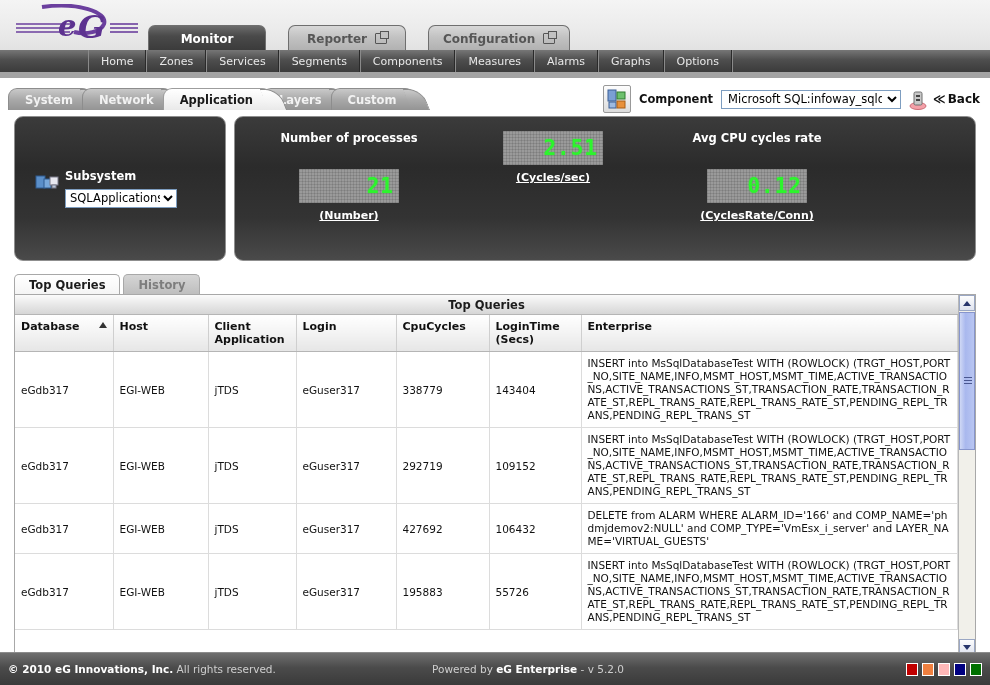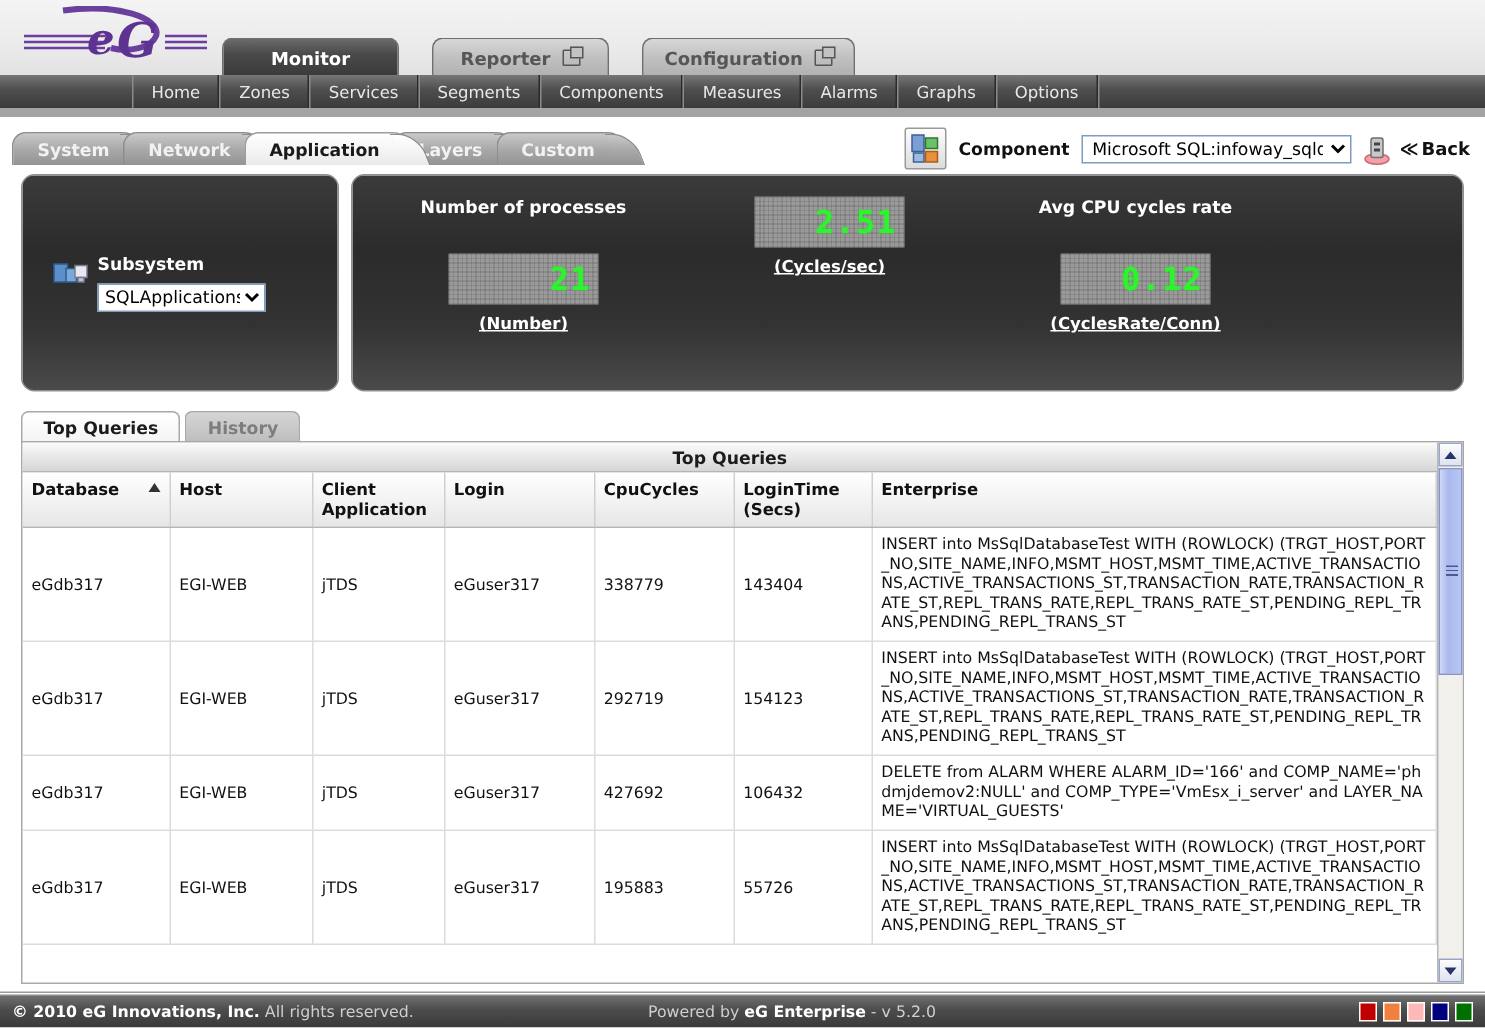--- a/index.html
+++ b/index.html
@@ -338,21 +338,21 @@
   }
   .sc-grip {
     position:absolute; left:4px; top: 50%; margin-top:-4px;
     width: 8px; height: 8px;
     background: repeating-linear-gradient(to bottom, #4a5790 0 1px, transparent 1px 3px);
   }
 
   
   .footer {
     position: absolute; left: 0; bottom: 0;
-    width: 990px; height: 22px;
+    width: 990px; height: 33px;
     background: linear-gradient(to bottom, #6f6f6f 0%, #4b4b4b 45%, #3a3a3a 100%);
     border-top: 1px solid #8c8c8c;
     display: flex; align-items: center;
     font-size: 10.5px; color: #cfcfcf;
   }
   .foot-left { margin-left: 8px; }
   .foot-left b { color: #ffffff; }
   .foot-center { position: absolute; left: 432px; }
   .foot-center b { color: #ffffff; }
   .swatches { position: absolute; right: 8px; display: flex; gap: 4px; }
@@ -567,21 +567,21 @@
               <td>338779</td>
               <td>143404</td>
               <td class="lastq">INSERT into MsSqlDatabaseTest WITH (ROWLOCK) (TRGT_HOST,PORT_NO,SITE_NAME,INFO,MSMT_HOST,MSMT_TIME,ACTIVE_TRANSACTIONS,ACTIVE_TRANSACTIONS_ST,TRANSACTION_RATE,TRANSACTION_RATE_ST,REPL_TRANS_RATE,REPL_TRANS_RATE_ST,PENDING_REPL_TRANS,PENDING_REPL_TRANS_ST</td>
             </tr>
             <tr>
               <td>eGdb317</td>
               <td>EGI-WEB</td>
               <td>jTDS</td>
               <td>eGuser317</td>
               <td>292719</td>
-              <td>154123</td>
+              <td>109152</td>
               <td class="lastq">INSERT into MsSqlDatabaseTest WITH (ROWLOCK) (TRGT_HOST,PORT_NO,SITE_NAME,INFO,MSMT_HOST,MSMT_TIME,ACTIVE_TRANSACTIONS,ACTIVE_TRANSACTIONS_ST,TRANSACTION_RATE,TRANSACTION_RATE_ST,REPL_TRANS_RATE,REPL_TRANS_RATE_ST,PENDING_REPL_TRANS,PENDING_REPL_TRANS_ST</td>
             </tr>
             <tr>
               <td>eGdb317</td>
               <td>EGI-WEB</td>
               <td>jTDS</td>
               <td>eGuser317</td>
               <td>427692</td>
               <td>106432</td>
               <td class="lastq">DELETE from ALARM WHERE ALARM_ID='166' and COMP_NAME='phdmjdemov2:NULL' and COMP_TYPE='VmEsx_i_server' and LAYER_NAME='VIRTUAL_GUESTS'</td>

